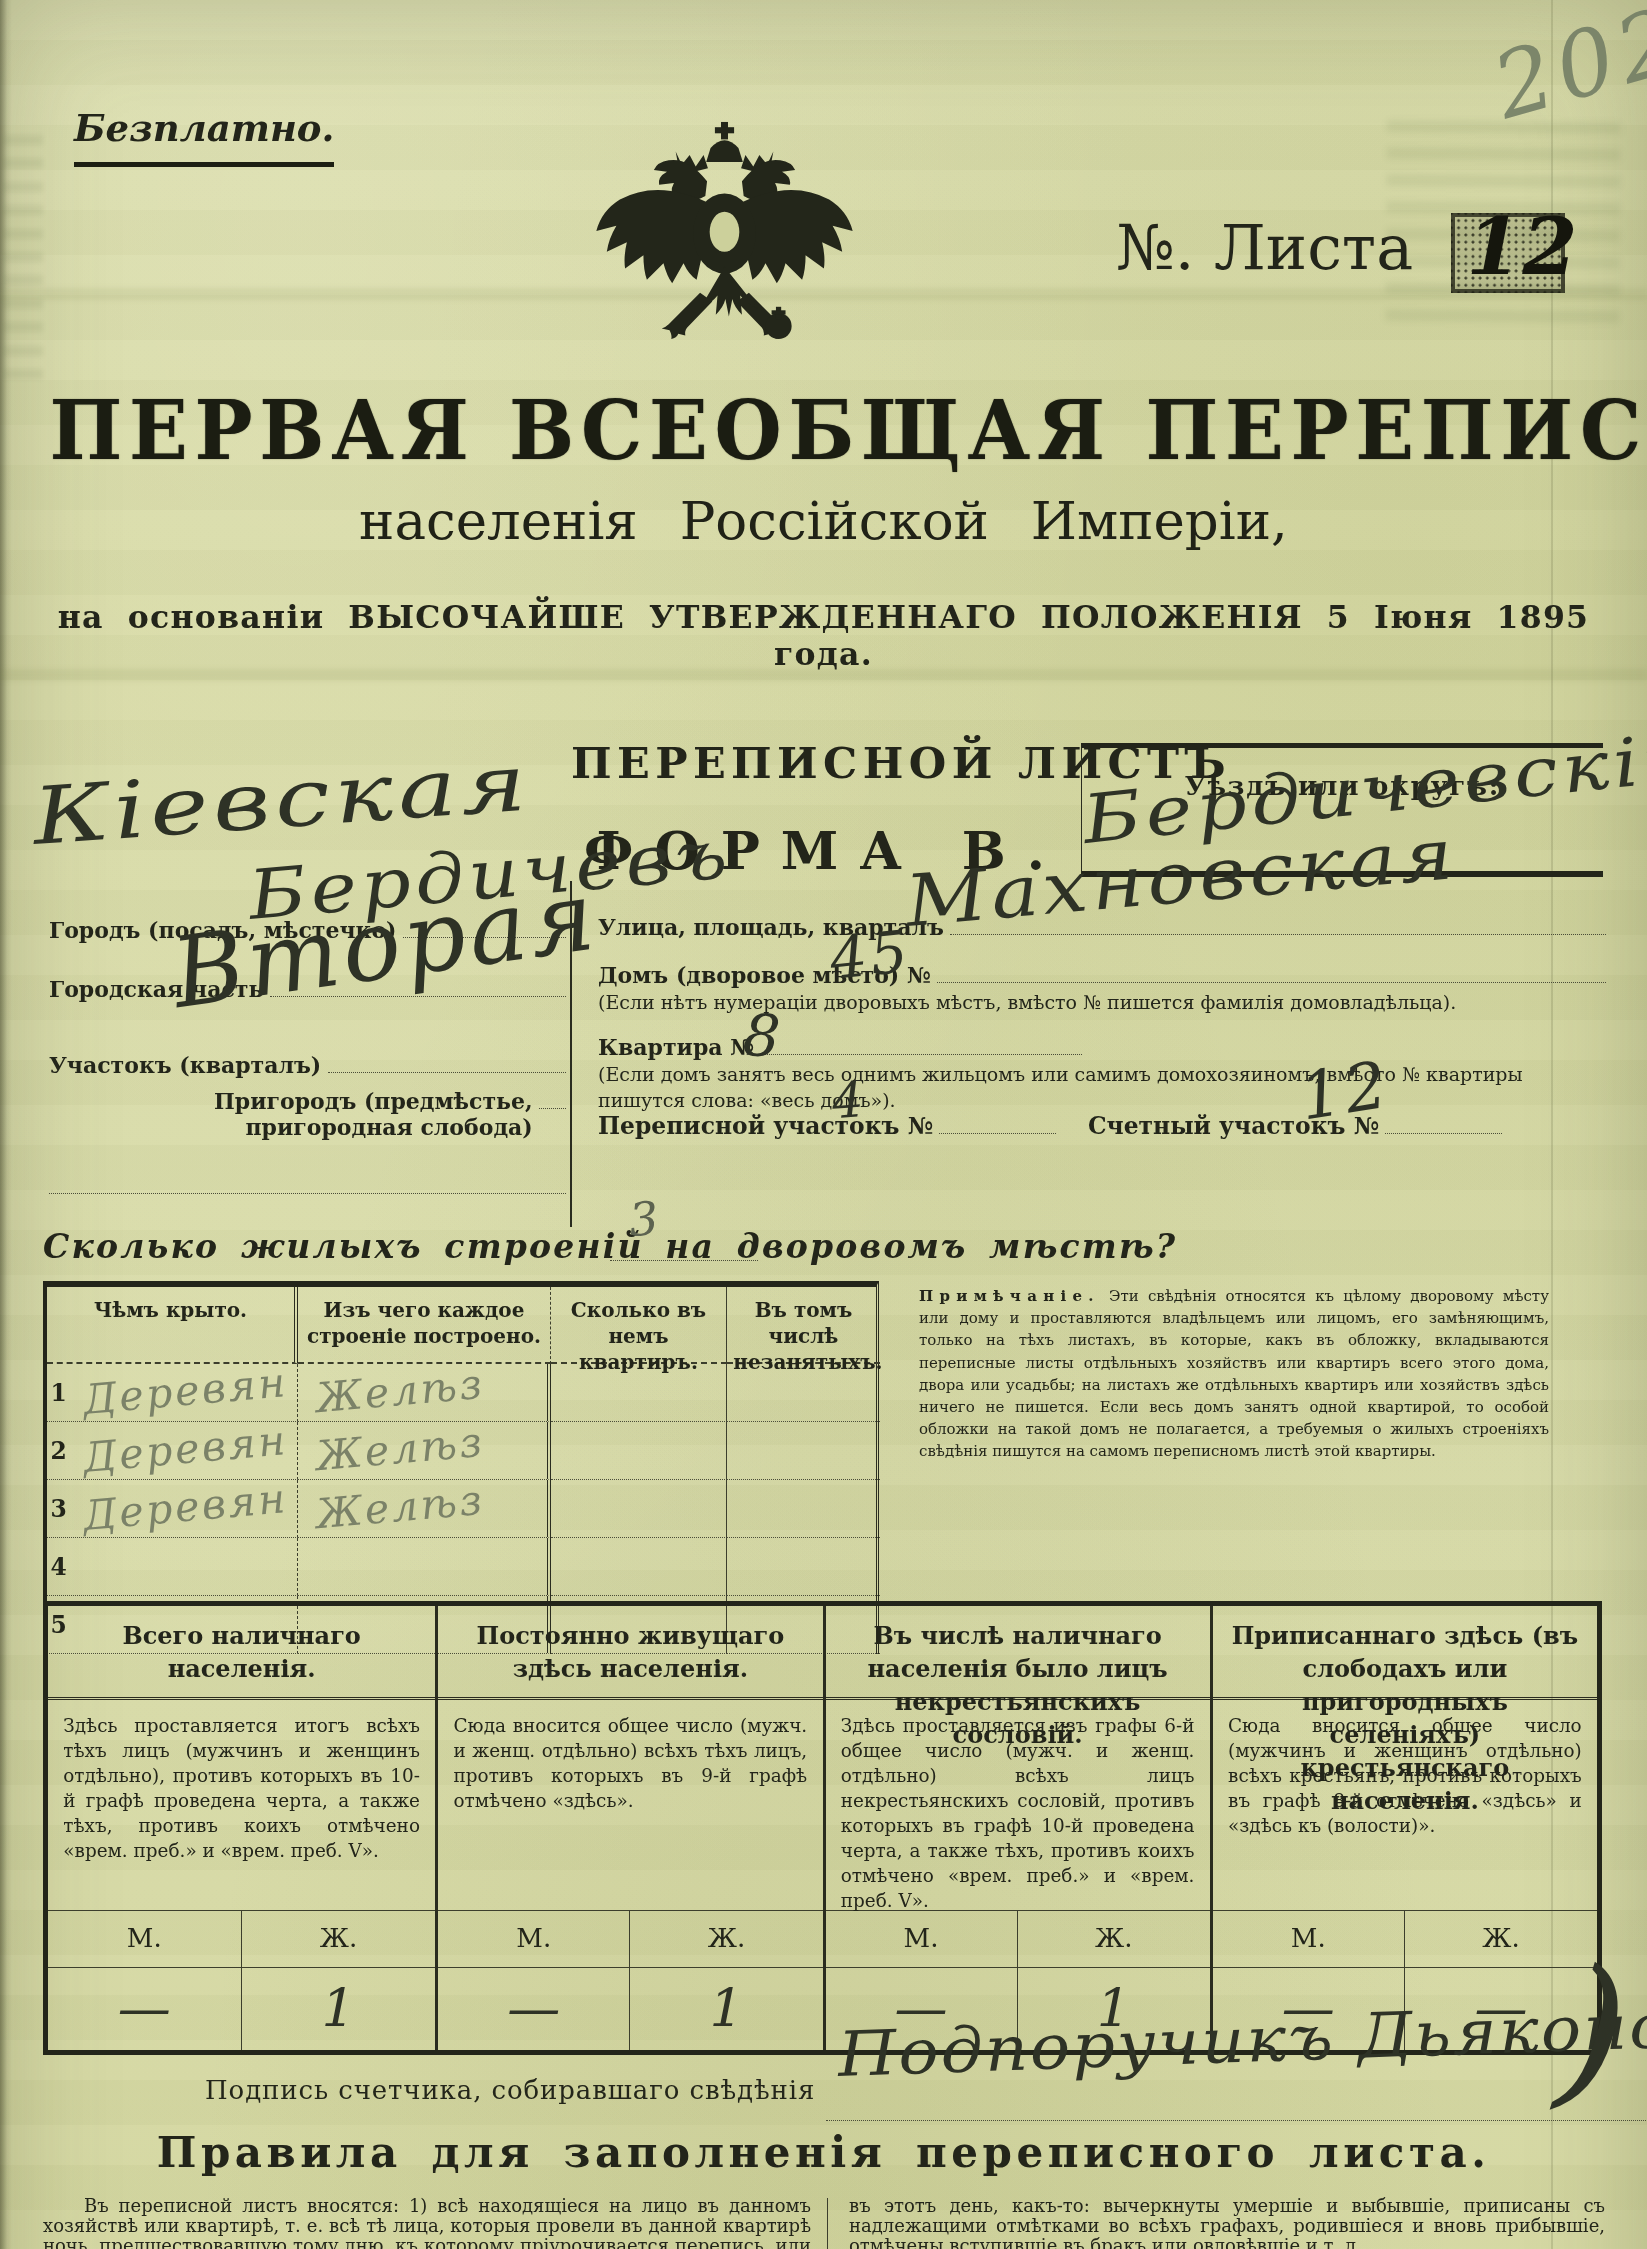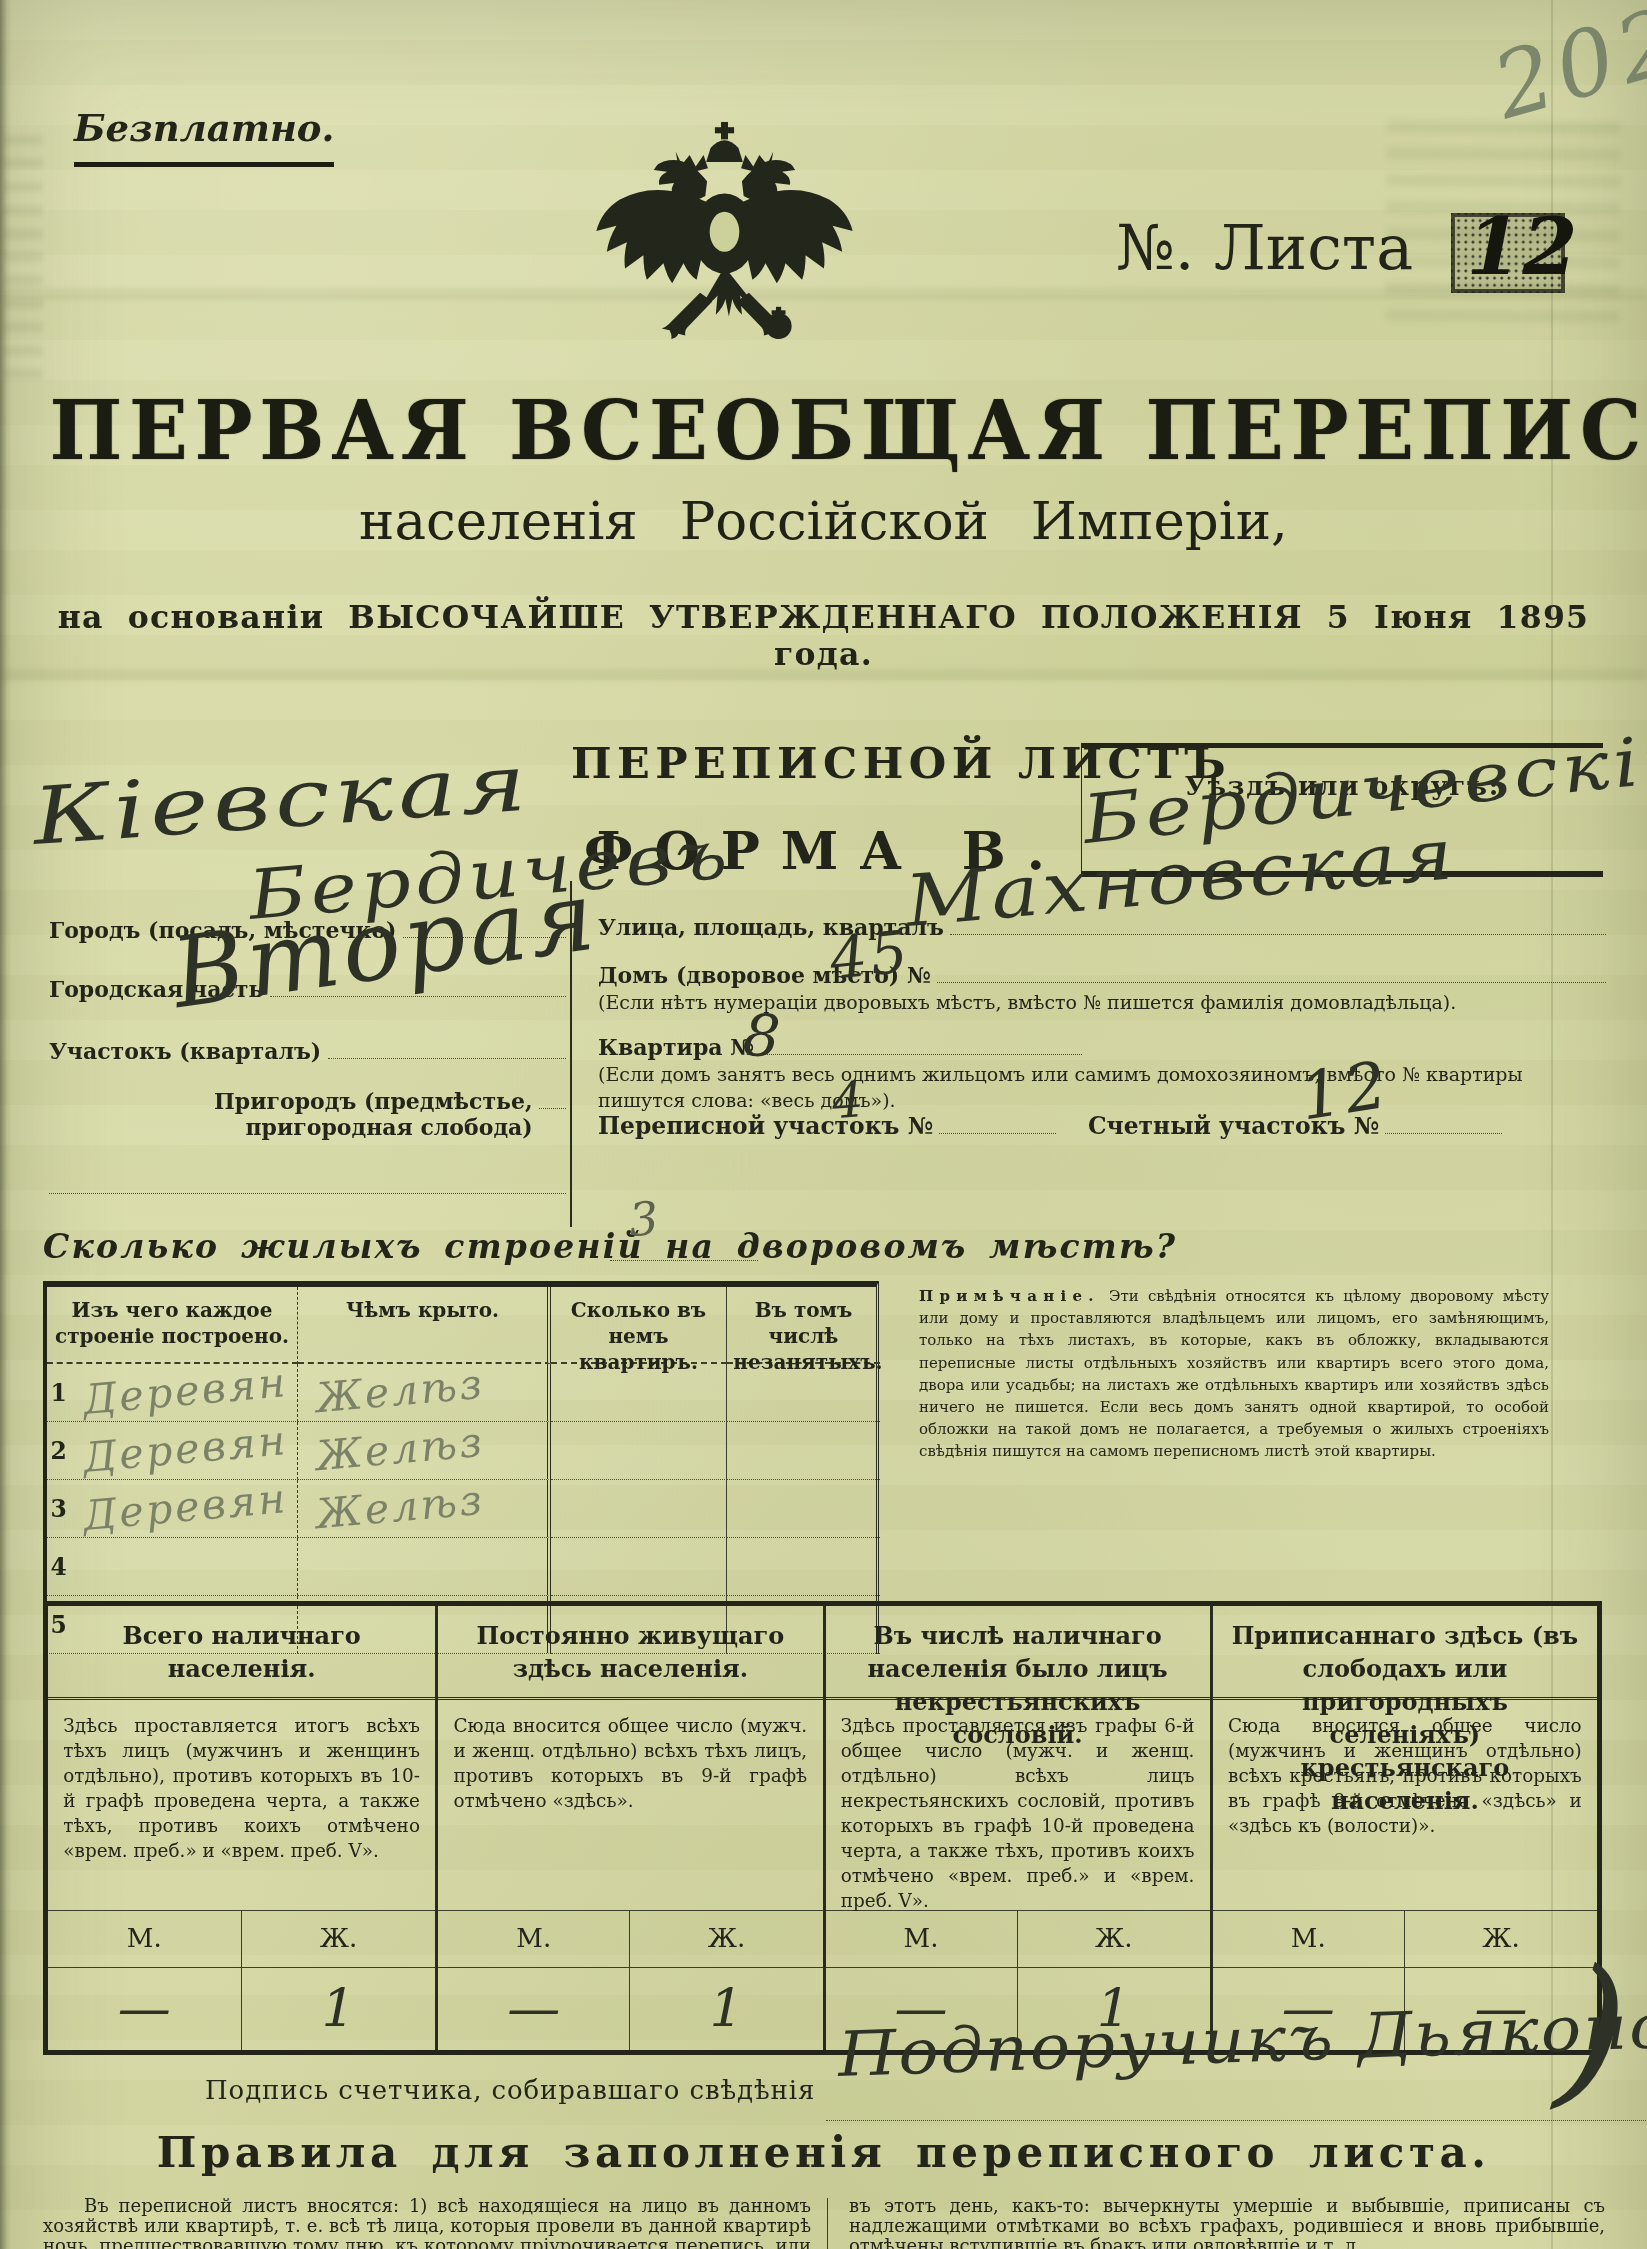--- a/index.html
+++ b/index.html
@@ -67,21 +67,21 @@
   .form-center .fc1{font-size:43px;font-weight:bold;letter-spacing:5.4px;white-space:nowrap;}
   .form-center .fc2{margin-top:31.5px;font-size:52px;font-weight:bold;letter-spacing:21px;}
 
   .hw-province{left:36px;top:778px;font-size:79px;transform:rotate(-4deg) scaleX(1.25);transform-origin:left bottom;}
   .hw-district{left:1087px;top:787px;font-size:67px;transform:rotate(-6deg) scaleX(1.18);transform-origin:left bottom;}
 
   .addr-left{position:absolute;left:49px;top:909px;width:517px;font-size:22px;}
   .addr-left .row{margin-bottom:0;text-align:right;}
   .r-city{position:absolute;left:0;top:8px;width:100%;}
   .r-part{position:absolute;left:0;top:67px;width:100%;}
-  .r-plot{position:absolute;left:0;top:129px;width:100%;}
+  .r-plot{position:absolute;left:0;top:143px;width:100%;}
   .r-suburb{position:absolute;left:0;top:179px;width:100%;}
   .r-extra{position:absolute;left:0;top:280px;width:100%;border-bottom:1.8px dotted #4b4d39;height:3.6px;}
   .addr-divider{position:absolute;left:570px;top:881px;width:1.8px;height:346px;background:#2a2c1f;}
 
   .addr-right{position:absolute;left:598px;top:909px;width:1008px;font-size:22px;}
   .r-street{position:absolute;left:0;top:4.5px;width:100%;}
   .r-house{position:absolute;left:0;top:53px;width:100%;}
   .house-note{position:absolute;left:0;top:82px;width:100%;font-size:19px;}
   .r-apt{position:absolute;left:0;top:125px;width:48%;}
   .apt-note{position:absolute;left:0;top:153px;width:100%;font-size:19px;line-height:1.35;}
@@ -264,22 +264,22 @@
   <div class="hw hw-45">45</div>
   <div class="hw hw-8">8</div>
   <div class="hw hw-4">4</div>
   <div class="hw hw-12">12</div>
 
   <div class="question">Сколько жилыхъ строеній на дворовомъ мѣстѣ?</div>
   <div class="hw hw-q3">3</div>
   <div class="q-leader"></div>
 
   <div class="btable">
+    <div class="hcell c2">Чѣмъ крыто.</div>
     <div class="hcell c1">Изъ чего каждое строеніе построено.</div>
-    <div class="hcell c2">Чѣмъ крыто.</div>
     <div class="hcell c3">Сколько въ немъ квартиръ.</div>
     <div class="hcell">Въ томъ числѣ незанятыхъ.</div>
 
     <div class="dcell c1">
       <span class="rownum">1</span>
       <span class="bhw">Деревян</span>
     </div>
     <div class="dcell c2">
         <span class="bhw bhw2">Желѣз</span>
       </div>

